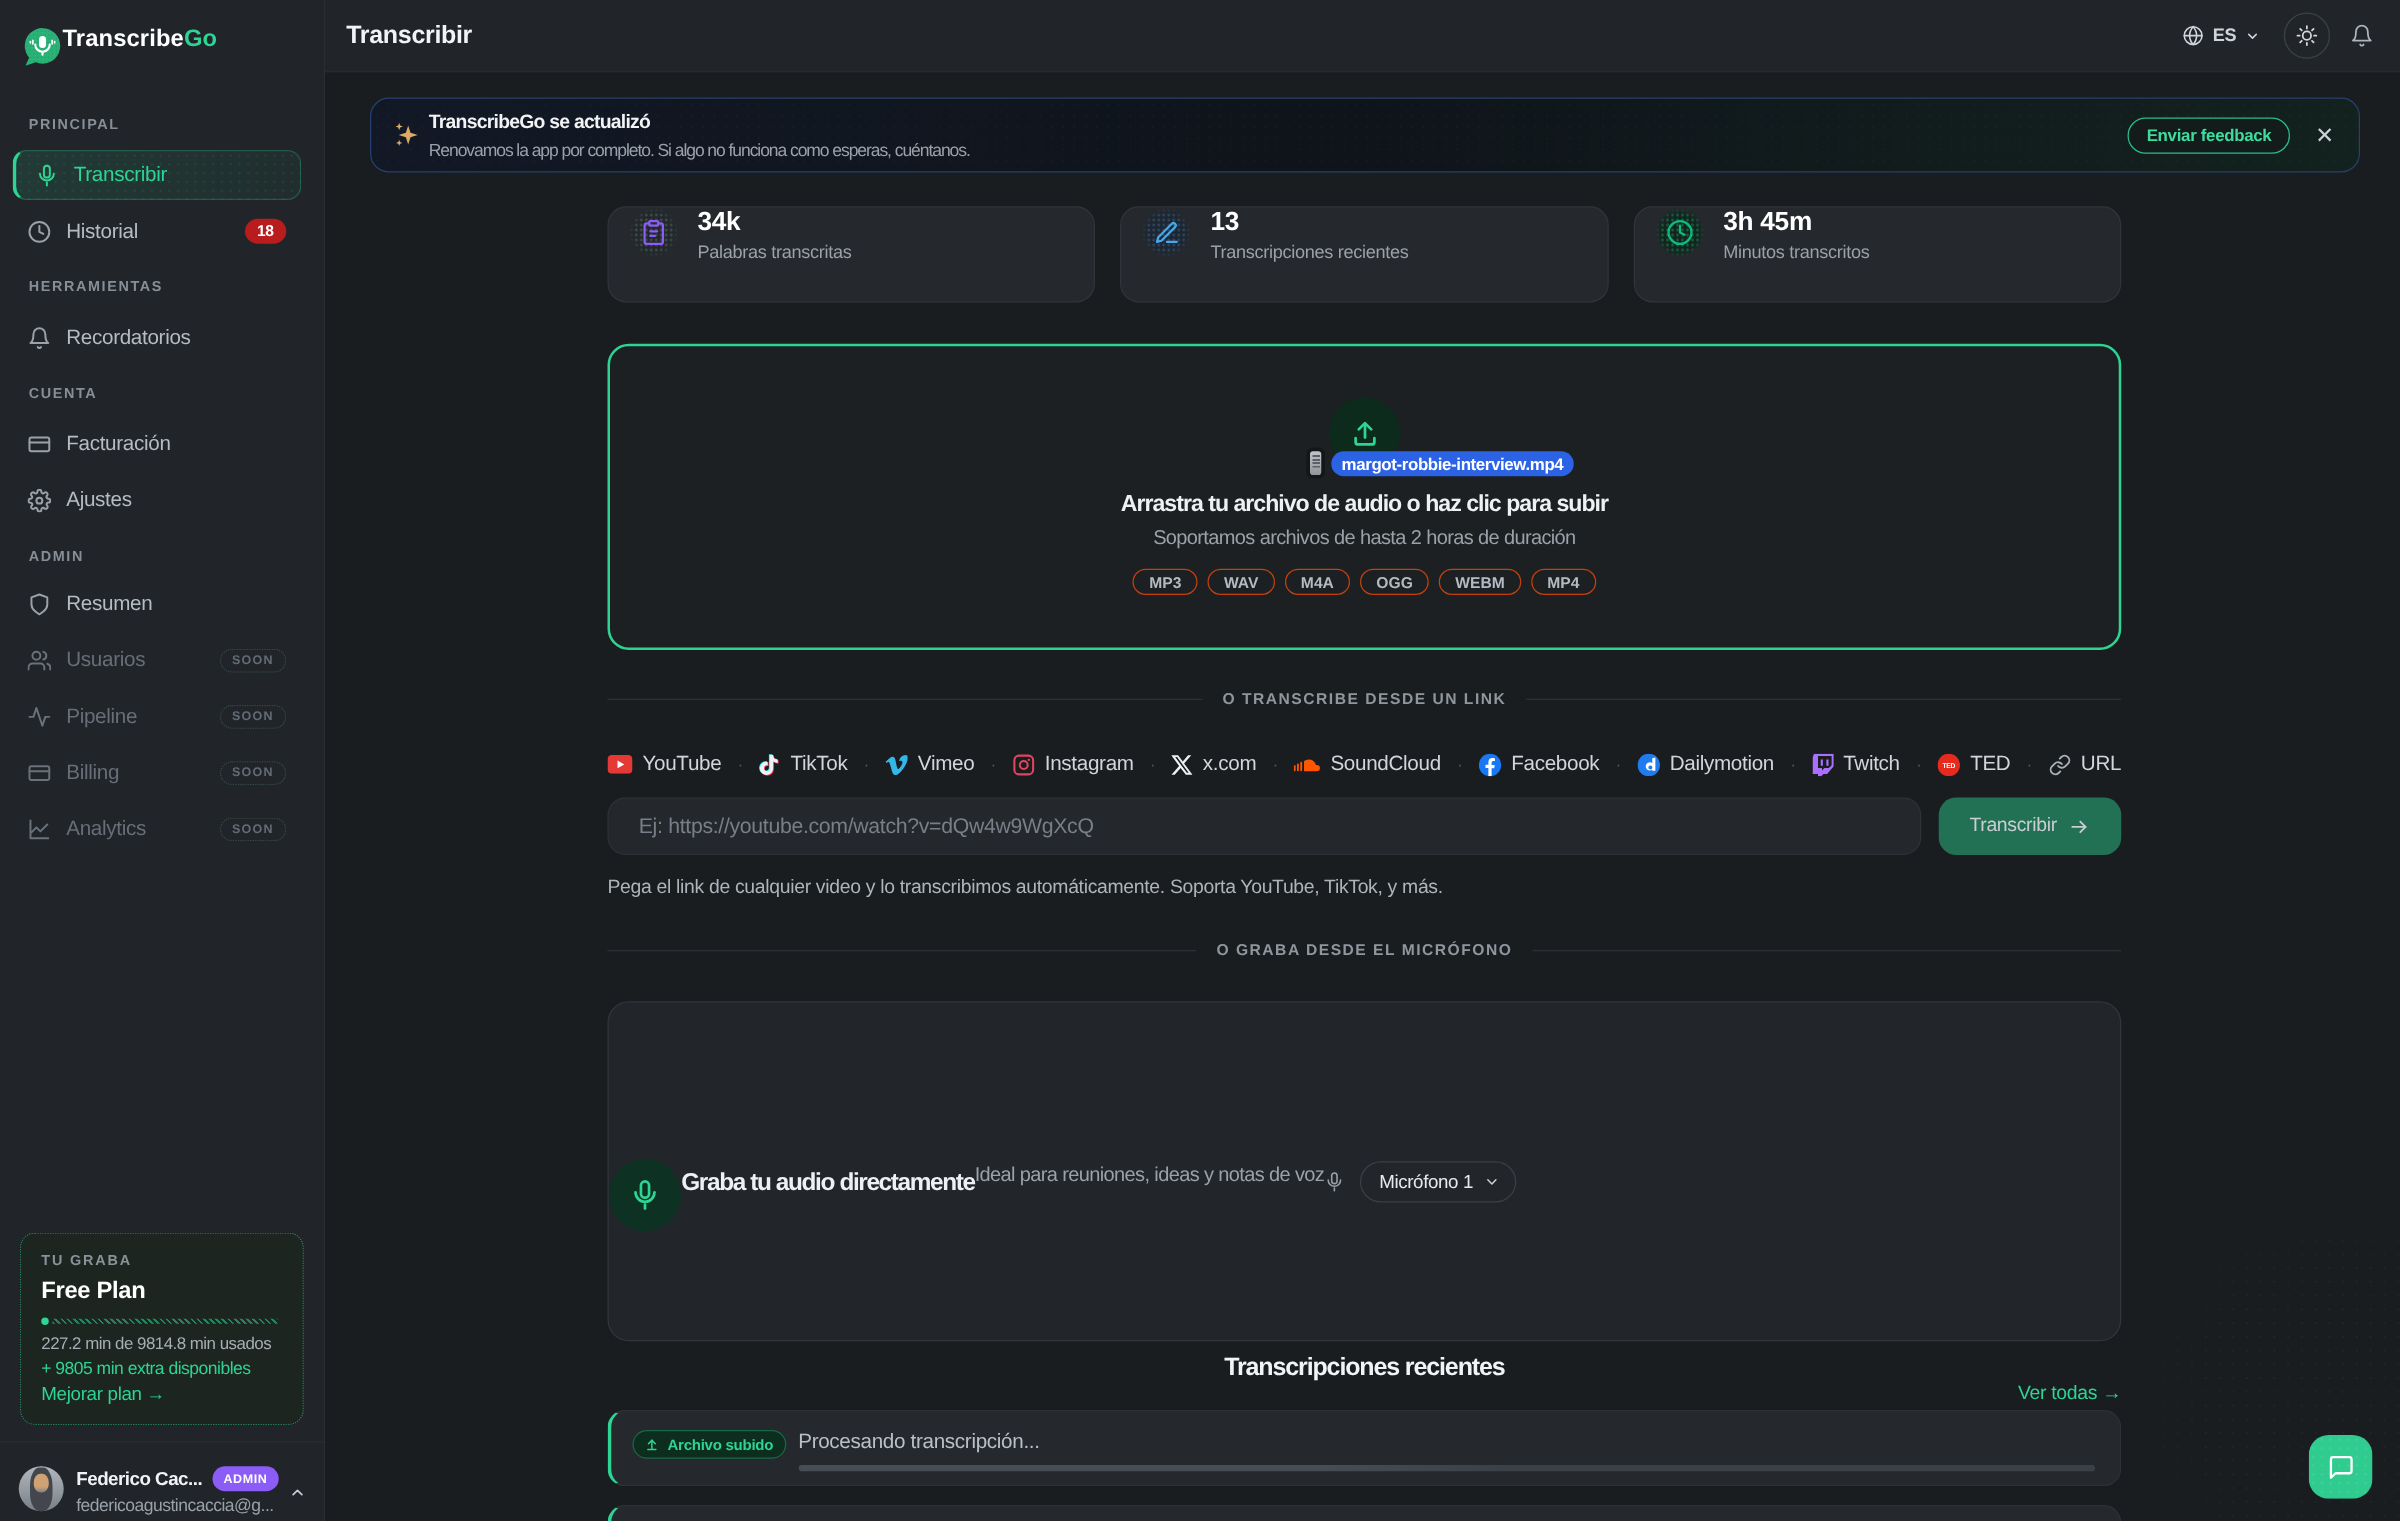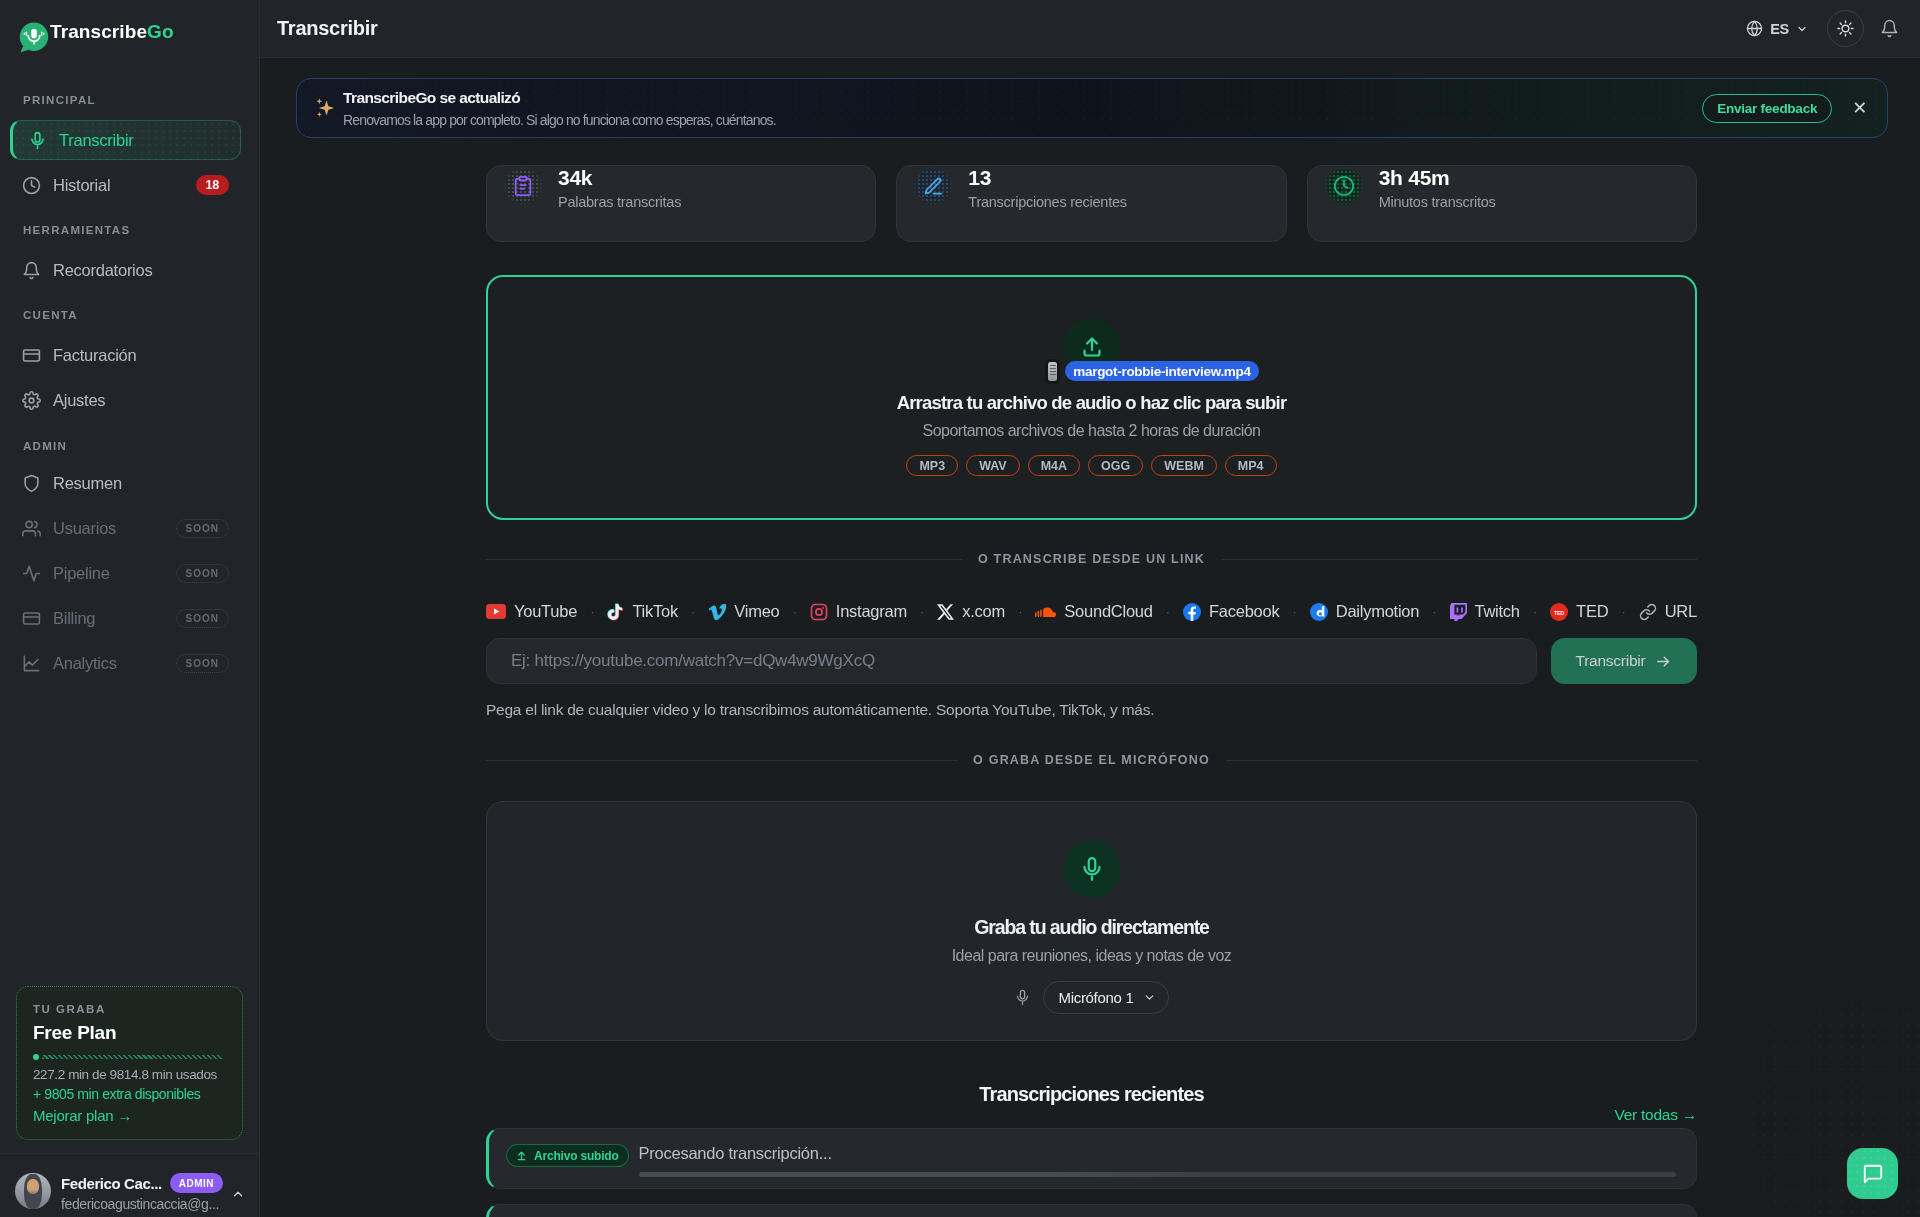--- a/index.html
+++ b/index.html
@@ -153,21 +153,21 @@
 
   
   .dropzone {
     top:217px; height:245px; border:2px solid #2dd493; border-radius:17px;
     background:#1d2023; display:flex; flex-direction:column; align-items:center;
   }
   .up-circle {
     width:57px; height:57px; border-radius:50%; margin-top:41px;
     background:#0c2b1c; display:flex; align-items:center; justify-content:center;
   }
-  .ghost-row { display:flex; align-items:center; gap:8px; margin-top:-14px; height:20px; position:relative; left:62px; }
+  .ghost-row { display:flex; gap:8px; margin-top:-14px; height:20px; position:relative; left:62px; }
   .ghost-file {
     width:9px; height:19px; border-radius:2.5px; background:linear-gradient(180deg,#c2c6ca,#8f959b);
     box-shadow:0 0 0 3px rgba(0,0,0,0.3); position:relative;
   }
   .ghost-file::after{ content:""; position:absolute; left:1.5px; right:1.5px; top:3px; height:10px;
     background:repeating-linear-gradient(180deg,#5a6066 0 1.5px, transparent 1.5px 3px); }
   .ghost-chip {
     background:#2c62e4; border-radius:10px; height:20px; display:flex; align-items:center; padding:0 8px;
     font-size:13.5px; font-weight:700; color:#fff; letter-spacing:-0.3px;
   }
@@ -198,22 +198,22 @@
     display:flex; align-items:center; padding:0 24px; color:#787f88; font-size:17px;
   }
   .lbtn {
     width:146px; height:46px; border-radius:14px; background:#237154; color:#c9ced3;
     font-size:15.5px; font-weight:500; display:flex; align-items:center; justify-content:center; gap:10px;
   }
   .helper { top:643px; color:#aeb4bb; font-size:15.5px; }
 
   
   .record {
-    top:743px; height:240px; background:#222529; border:1px solid #31373d; border-radius:17px;
-    display:flex; flex-direction:column; align-items:center;
+    top:743px; height:272px; background:#222529; border:1px solid #31373d; border-radius:17px;
+    display:flex; flex-direction:row; align-items:center;
   }
   .mic-circle {
     width:58px; height:58px; border-radius:50%; margin-top:38px;
     background:#0d3123; display:flex; align-items:center; justify-content:center;
   }
   .rec-t1 { font-size:19.5px; font-weight:600; color:#eef1f4; margin-top:18px; letter-spacing:-1.1px; }
   .rec-t2 { font-size:16px; color:#9aa1a9; margin-top:8px; letter-spacing:-0.5px; }
   .mic-row { display:flex; align-items:center; gap:12px; margin-top:16px; }
   .mic-pill {
     height:33px; border:1px solid #3a4046; border-radius:999px; padding:0 12px 0 14px;

